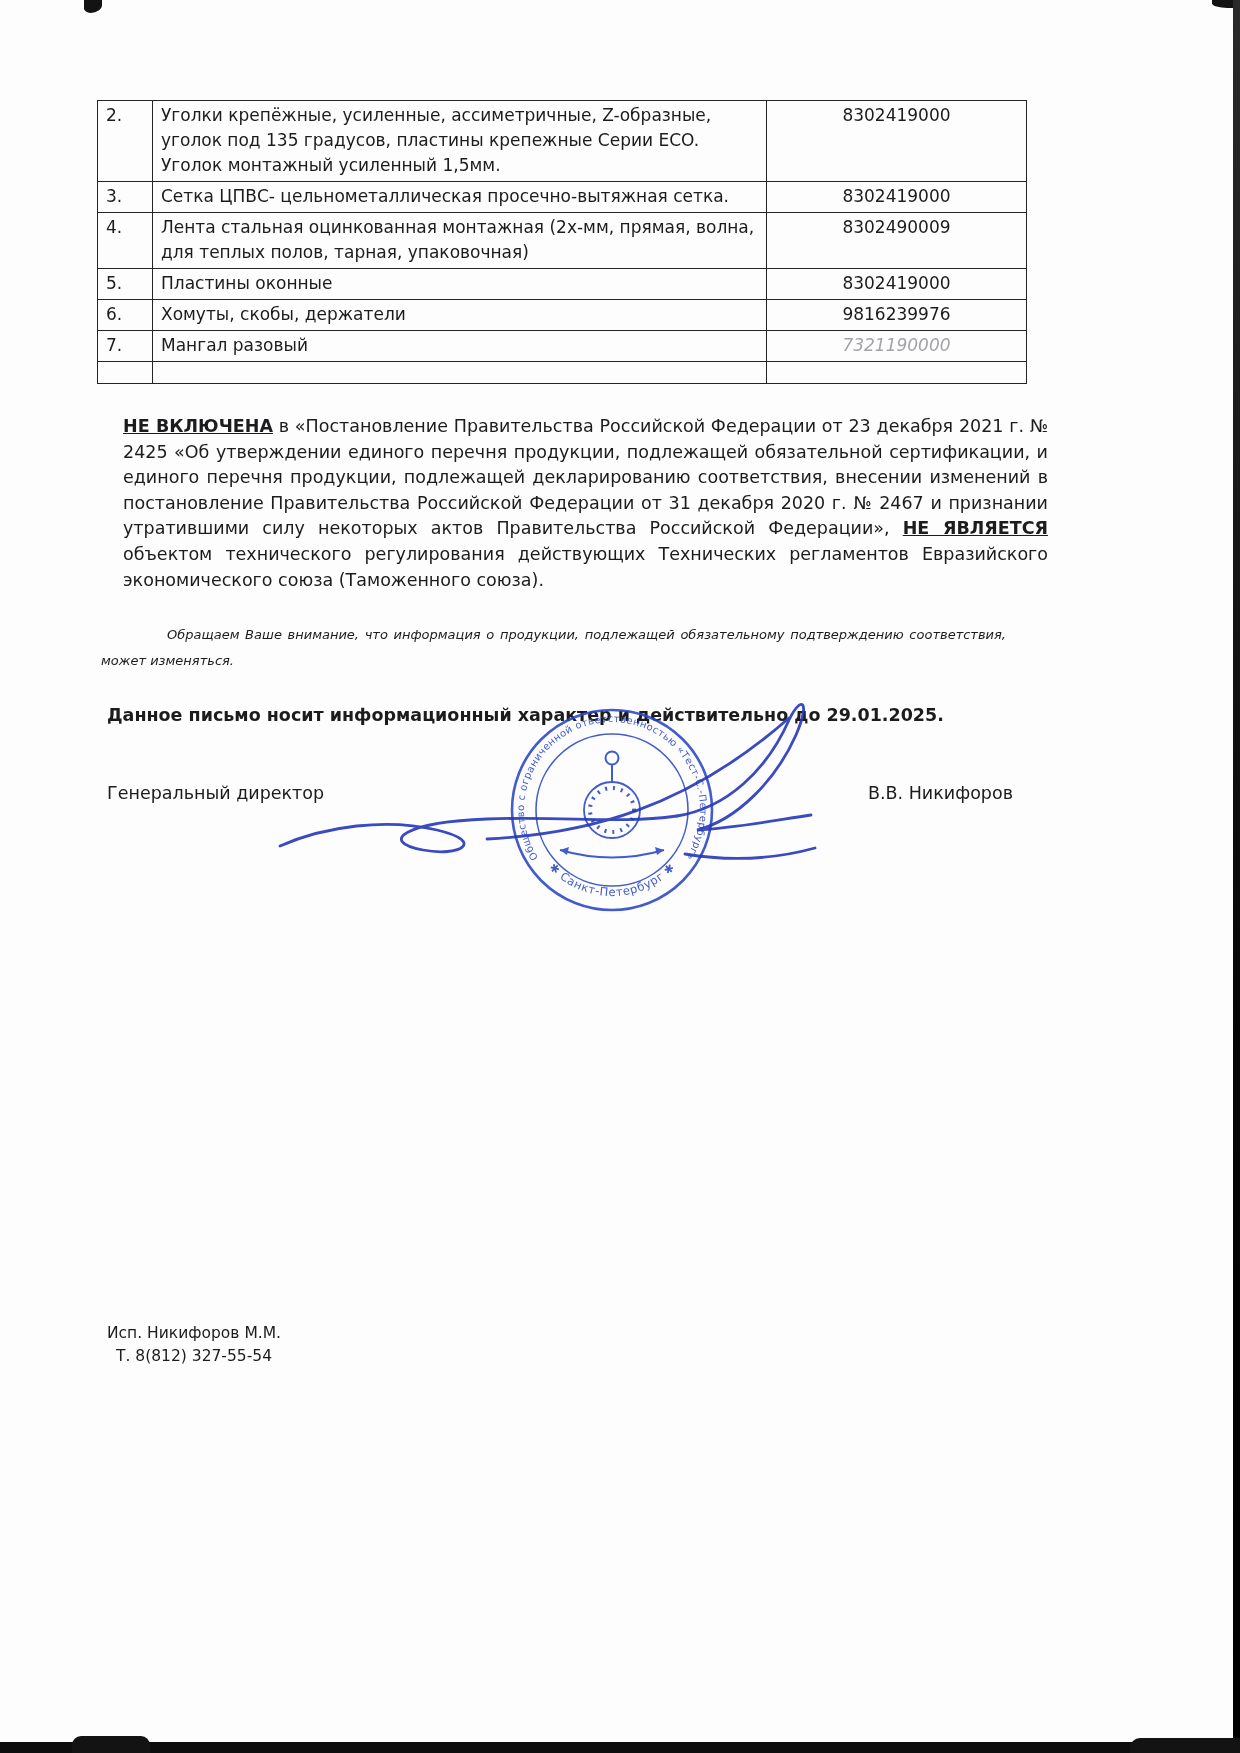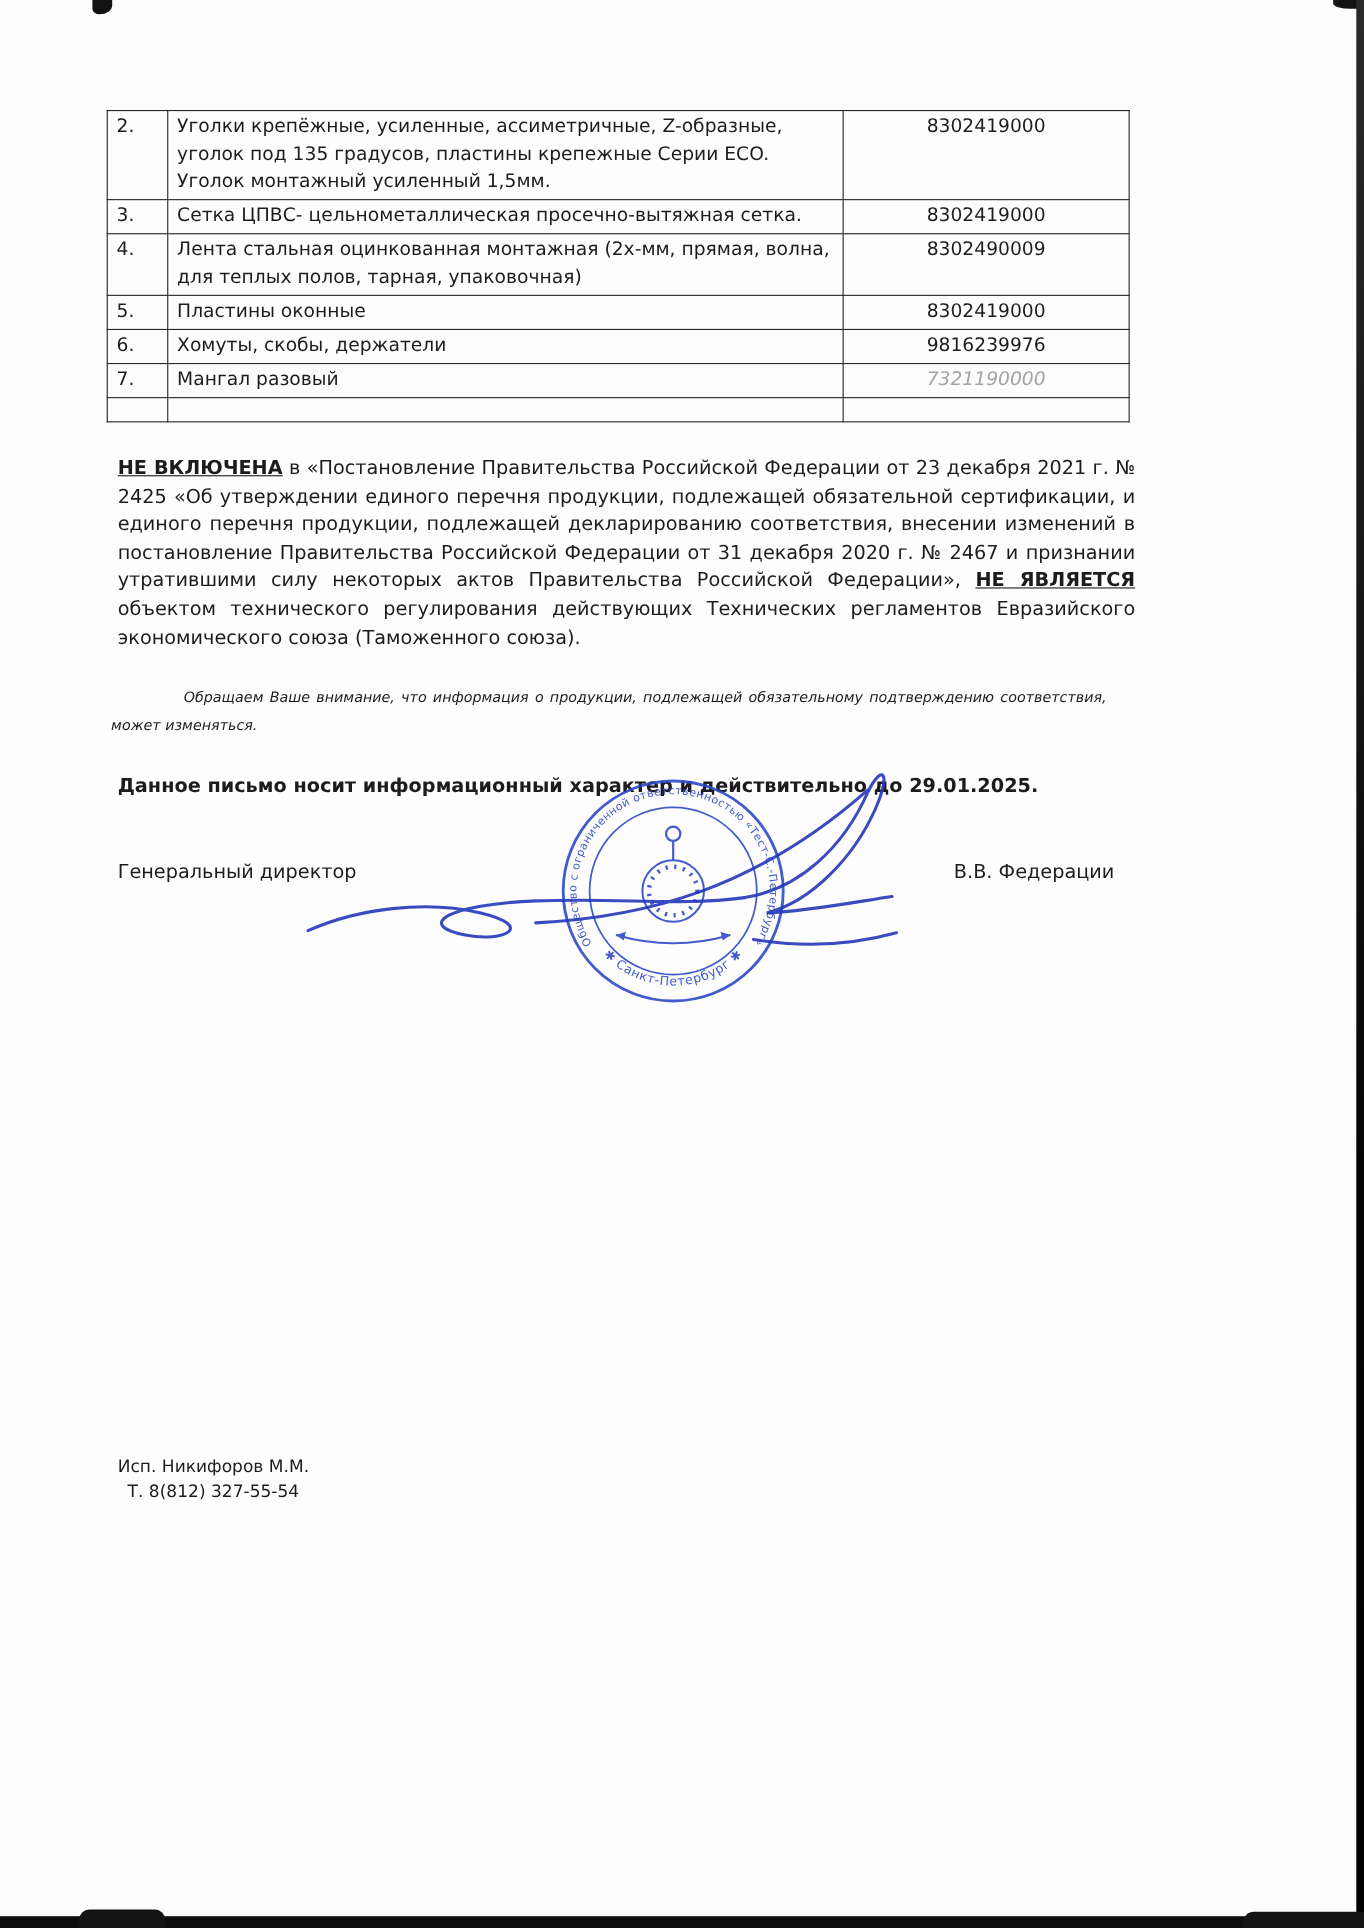--- a/index.html
+++ b/index.html
@@ -19,21 +19,21 @@
   .content { position:absolute; left:97px; top:100px; width:929px; }
 
   table.codes { border-collapse:collapse; width:929px; table-layout:fixed; }
   table.codes td { border:1.6px solid #242424; font-size:17px; line-height:25px; padding:2px 8px 3px 8px; vertical-align:top; }
   td.c-num  { width:55px;  text-align:left; padding-left:12px; }
   td.c-desc { width:614px; }
   td.c-code { width:260px; text-align:center; }
   tr.empty-row td { height:22px; }
   .muted { color:#a2a3a7;font-style:italic; }
 
-  p.main { margin-top:30px; margin-left:10px; width:925px; font-size:17.5px; line-height:25.6px; text-align:justify; }
+  p.main { margin-top:30px; margin-left:26px; width:925px; font-size:17.5px; line-height:25.6px; text-align:justify; }
   .bu { font-weight:bold; text-decoration:underline; }
 
   p.note { margin-top:29px; margin-left:4px; width:905px; font-style:italic; font-size:13px; line-height:26px; text-indent:66px; text-align:justify; }
 
   p.statement { margin-top:31px; margin-left:10px; width:925px; font-weight:bold; font-size:17.5px; }
 
   .sig-row { margin-top:58px; margin-left:10px; width:906px; display:flex; justify-content:space-between; font-size:17.5px; }
 
   .footer { position:absolute; left:107px; top:1322px; font-size:15.5px; line-height:23px;text-align:center; }
 
@@ -95,21 +95,21 @@
     </table>
 
     <p class="main"><span class="bu">НЕ ВКЛЮЧЕНА</span><span> в «Постановление Правительства Российской Федерации от 23 декабря 2021 г. № 2425 «Об утверждении единого перечня продукции, подлежащей обязательной сертификации, и единого перечня продукции, подлежащей декларированию соответствия, внесении изменений в постановление Правительства Российской Федерации от 31 декабря 2020 г. № 2467 и признании утратившими силу некоторых актов Правительства Российской Федерации», </span><span class="bu">НЕ ЯВЛЯЕТСЯ</span><span> объектом технического регулирования действующих Технических регламентов Евразийского экономического союза (Таможенного союза).</span></p>
 
     <p class="note">Обращаем Ваше внимание, что информация о продукции, подлежащей обязательному подтверждению соответствия, может изменяться.</p>
 
     <p class="statement">Данное письмо носит информационный характер и действительно до 29.01.2025.</p>
 
     <div class="sig-row">
       <span>Генеральный директор</span>
-      <span>В.В. Федерации</span>
+      <span>В.В. Никифоров</span>
     </div>
 
   </div>
 
   <svg class="stamp-svg" viewBox="0 0 214 214">
     <g transform="translate(107,107)" fill="none" stroke="#2a46c6" opacity="0.88">
       <circle r="100" stroke-width="2.6"></circle>
       <circle r="76" stroke-width="1.6"></circle>
 
       <circle r="28" stroke-width="1.8"></circle>

